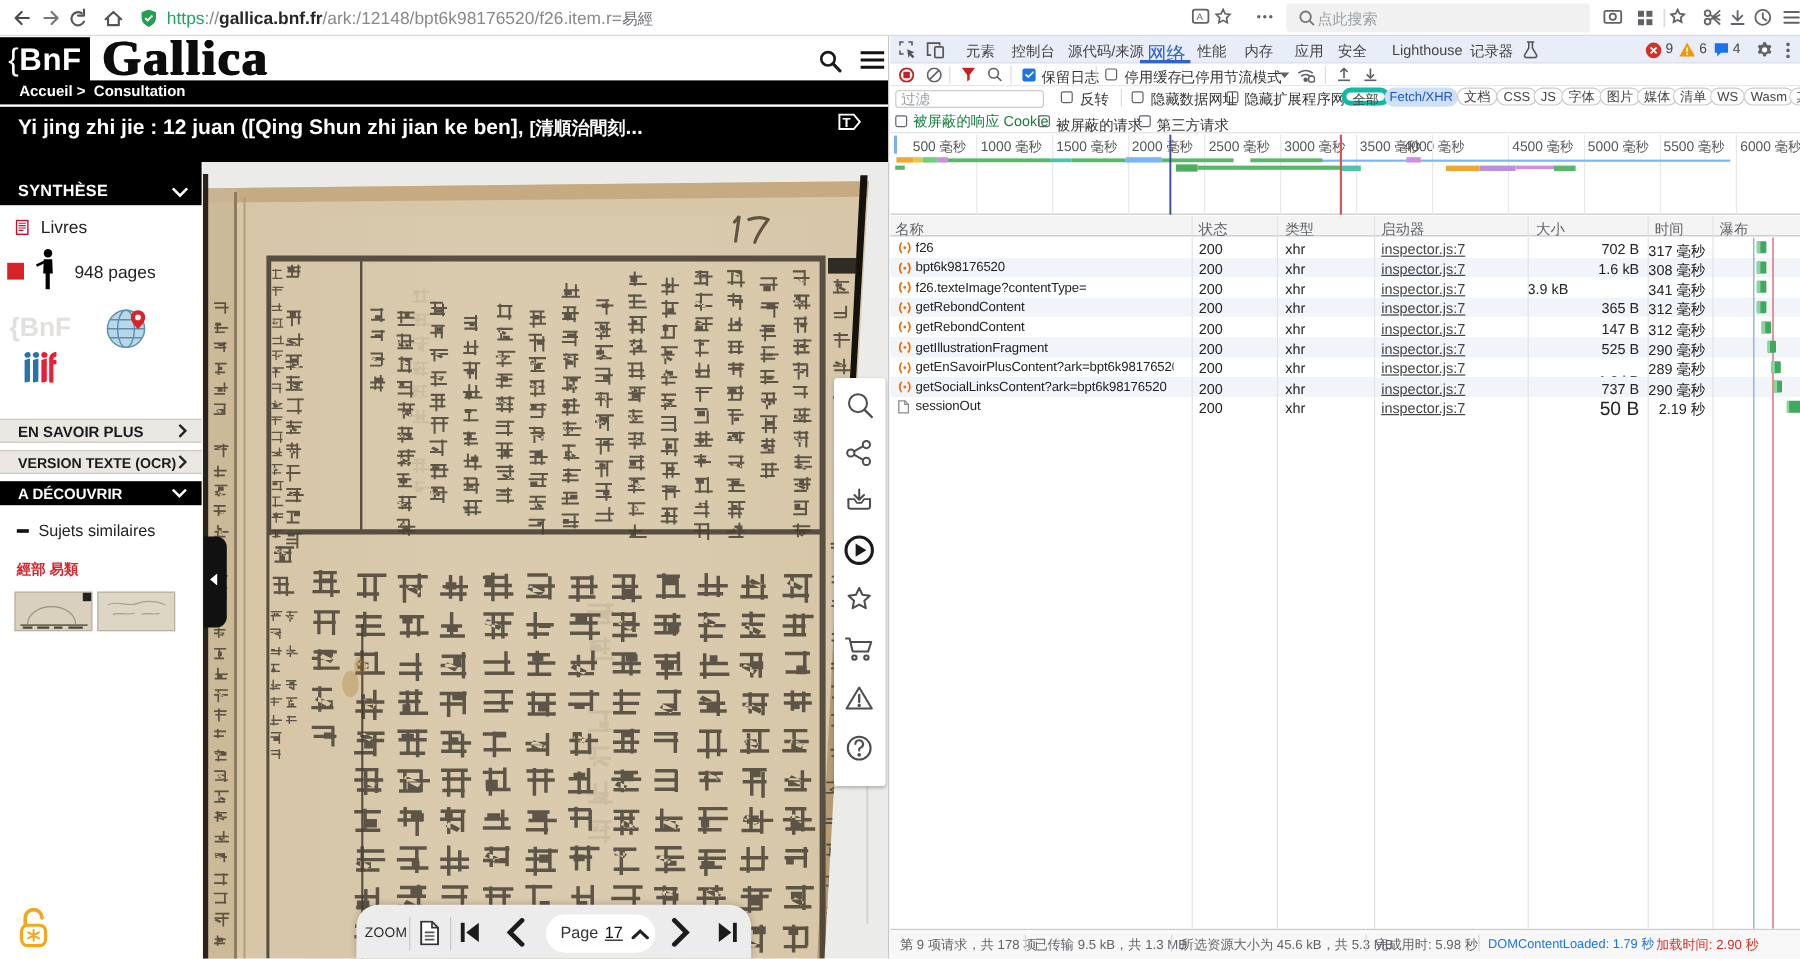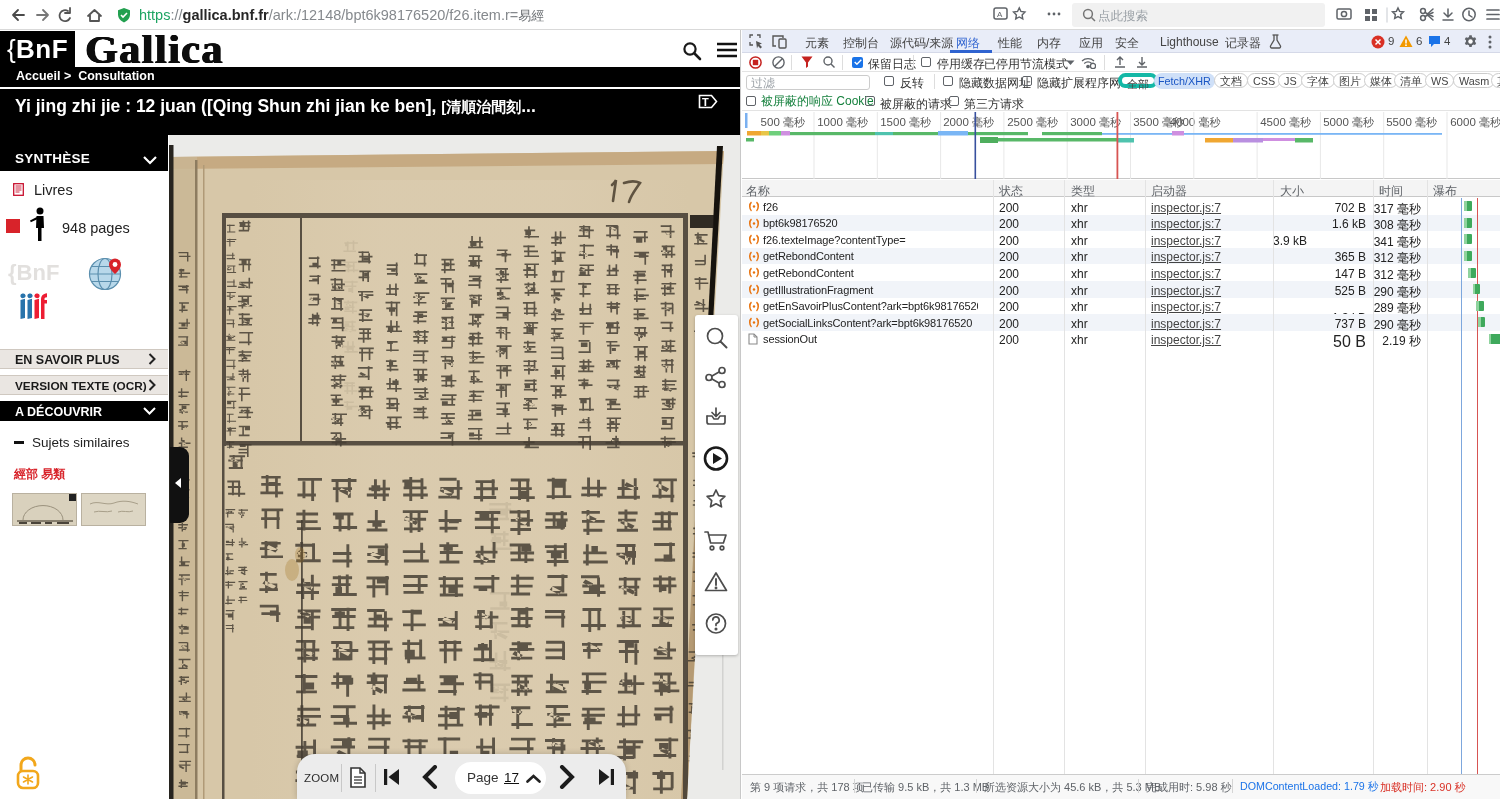--- a/index.html
+++ b/index.html
@@ -275,21 +275,21 @@
       </svg>
       <svg class="abs" style="left:30px;top:4px" width="17" height="15" viewBox="0 0 17 15">
         <g fill="none" stroke="#555" stroke-width="1.4">
           <path d="M5 12H2V2h10v2"></path>
           <rect x="8" y="5" width="7" height="9" rx="1"></rect>
         </g>
       </svg>
       <div class="abs" style="left:64px;top:4.5px;font-size:12px;color:#444">元素</div>
       <div class="abs" style="left:102px;top:4.5px;font-size:12px;color:#444">控制台</div>
       <div class="abs" style="left:149px;top:4.5px;font-size:12px;color:#444">源代码/来源</div>
-      <div class="abs" style="left:215px;top:4.5px;font-size:12px;color:#2f63d0">网络</div>
+      <div class="abs" style="left:215px;top:4.5px;font-size:16px;color:#2f63d0">网络</div>
       <div class="abs" style="left:257px;top:4.5px;font-size:12px;color:#444">性能</div>
       <div class="abs" style="left:296px;top:4.5px;font-size:12px;color:#444">内存</div>
       <div class="abs" style="left:338px;top:4.5px;font-size:12px;color:#444">应用</div>
       <div class="abs" style="left:374px;top:4.5px;font-size:12px;color:#444">安全</div>
       <div class="abs" style="left:419px;top:4.5px;font-size:12px;color:#444">Lighthouse</div>
       <div class="abs" style="left:484px;top:4.5px;font-size:12px;color:#444">记录器</div>
       <div class="abs" style="left:209px;top:20px;width:42px;height:2.5px;background:#2f63d0"></div>
       <svg class="abs" style="left:528px;top:4px" width="13" height="15" viewBox="0 0 13 15">
         <path d="M5 1v5L1.5 12a1.5 1.5 0 0 0 1.3 2h7.4a1.5 1.5 0 0 0 1.3-2L8 6V1" fill="none" stroke="#555" stroke-width="1.3"></path>
         <path d="M3.5 1h6" stroke="#555" stroke-width="1.3"></path>

